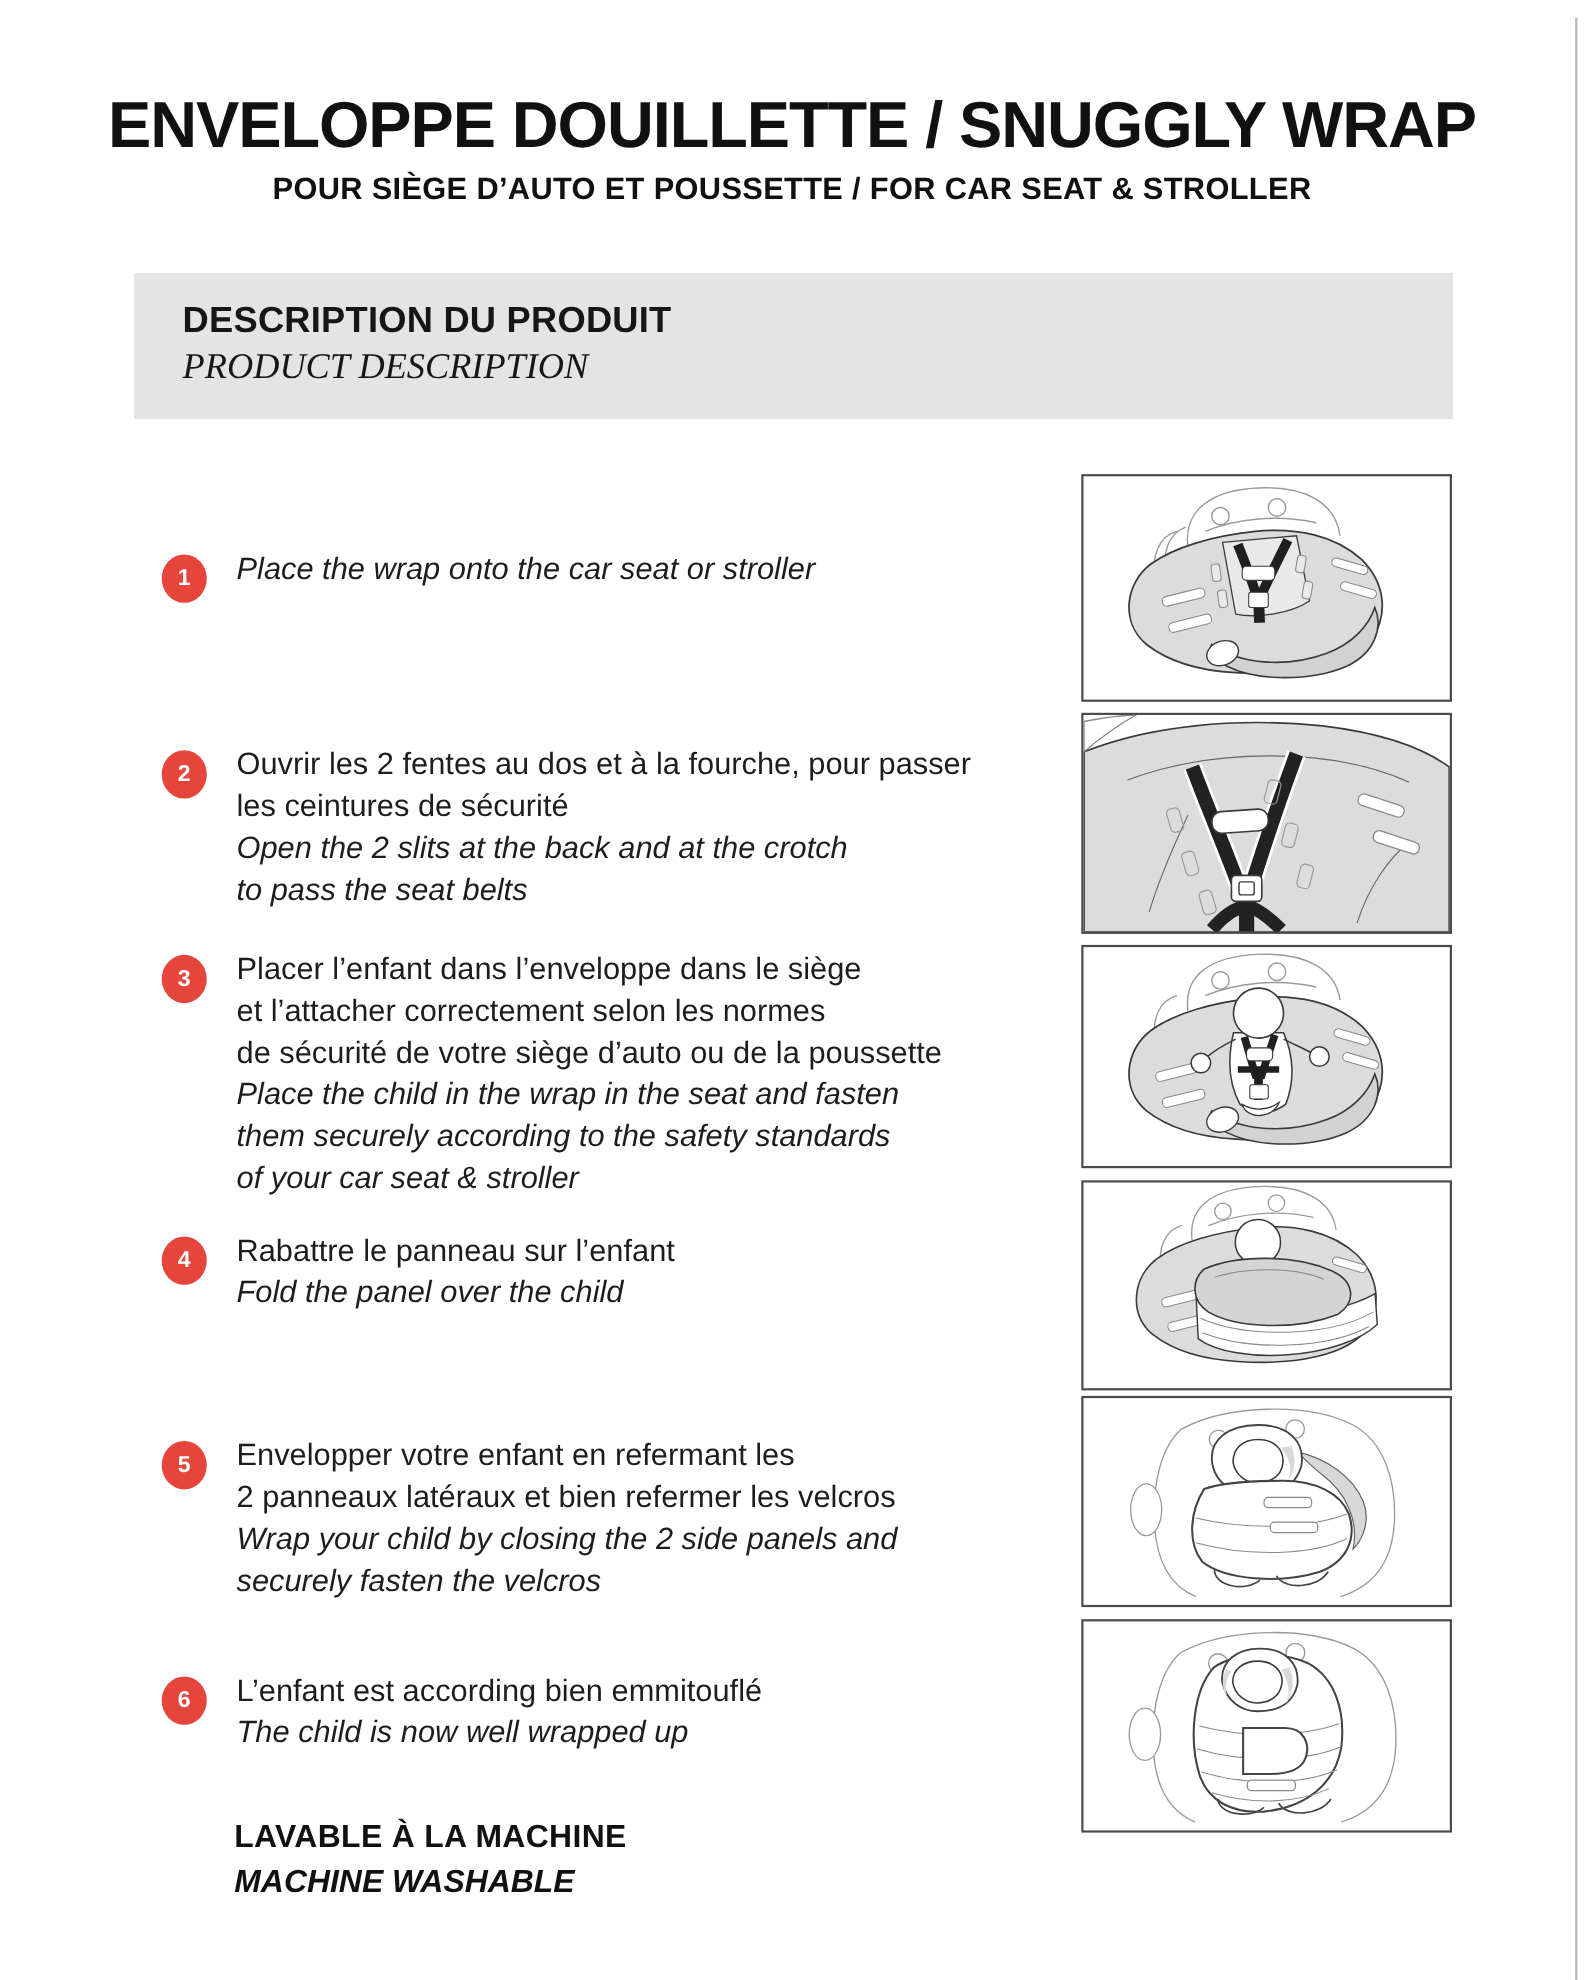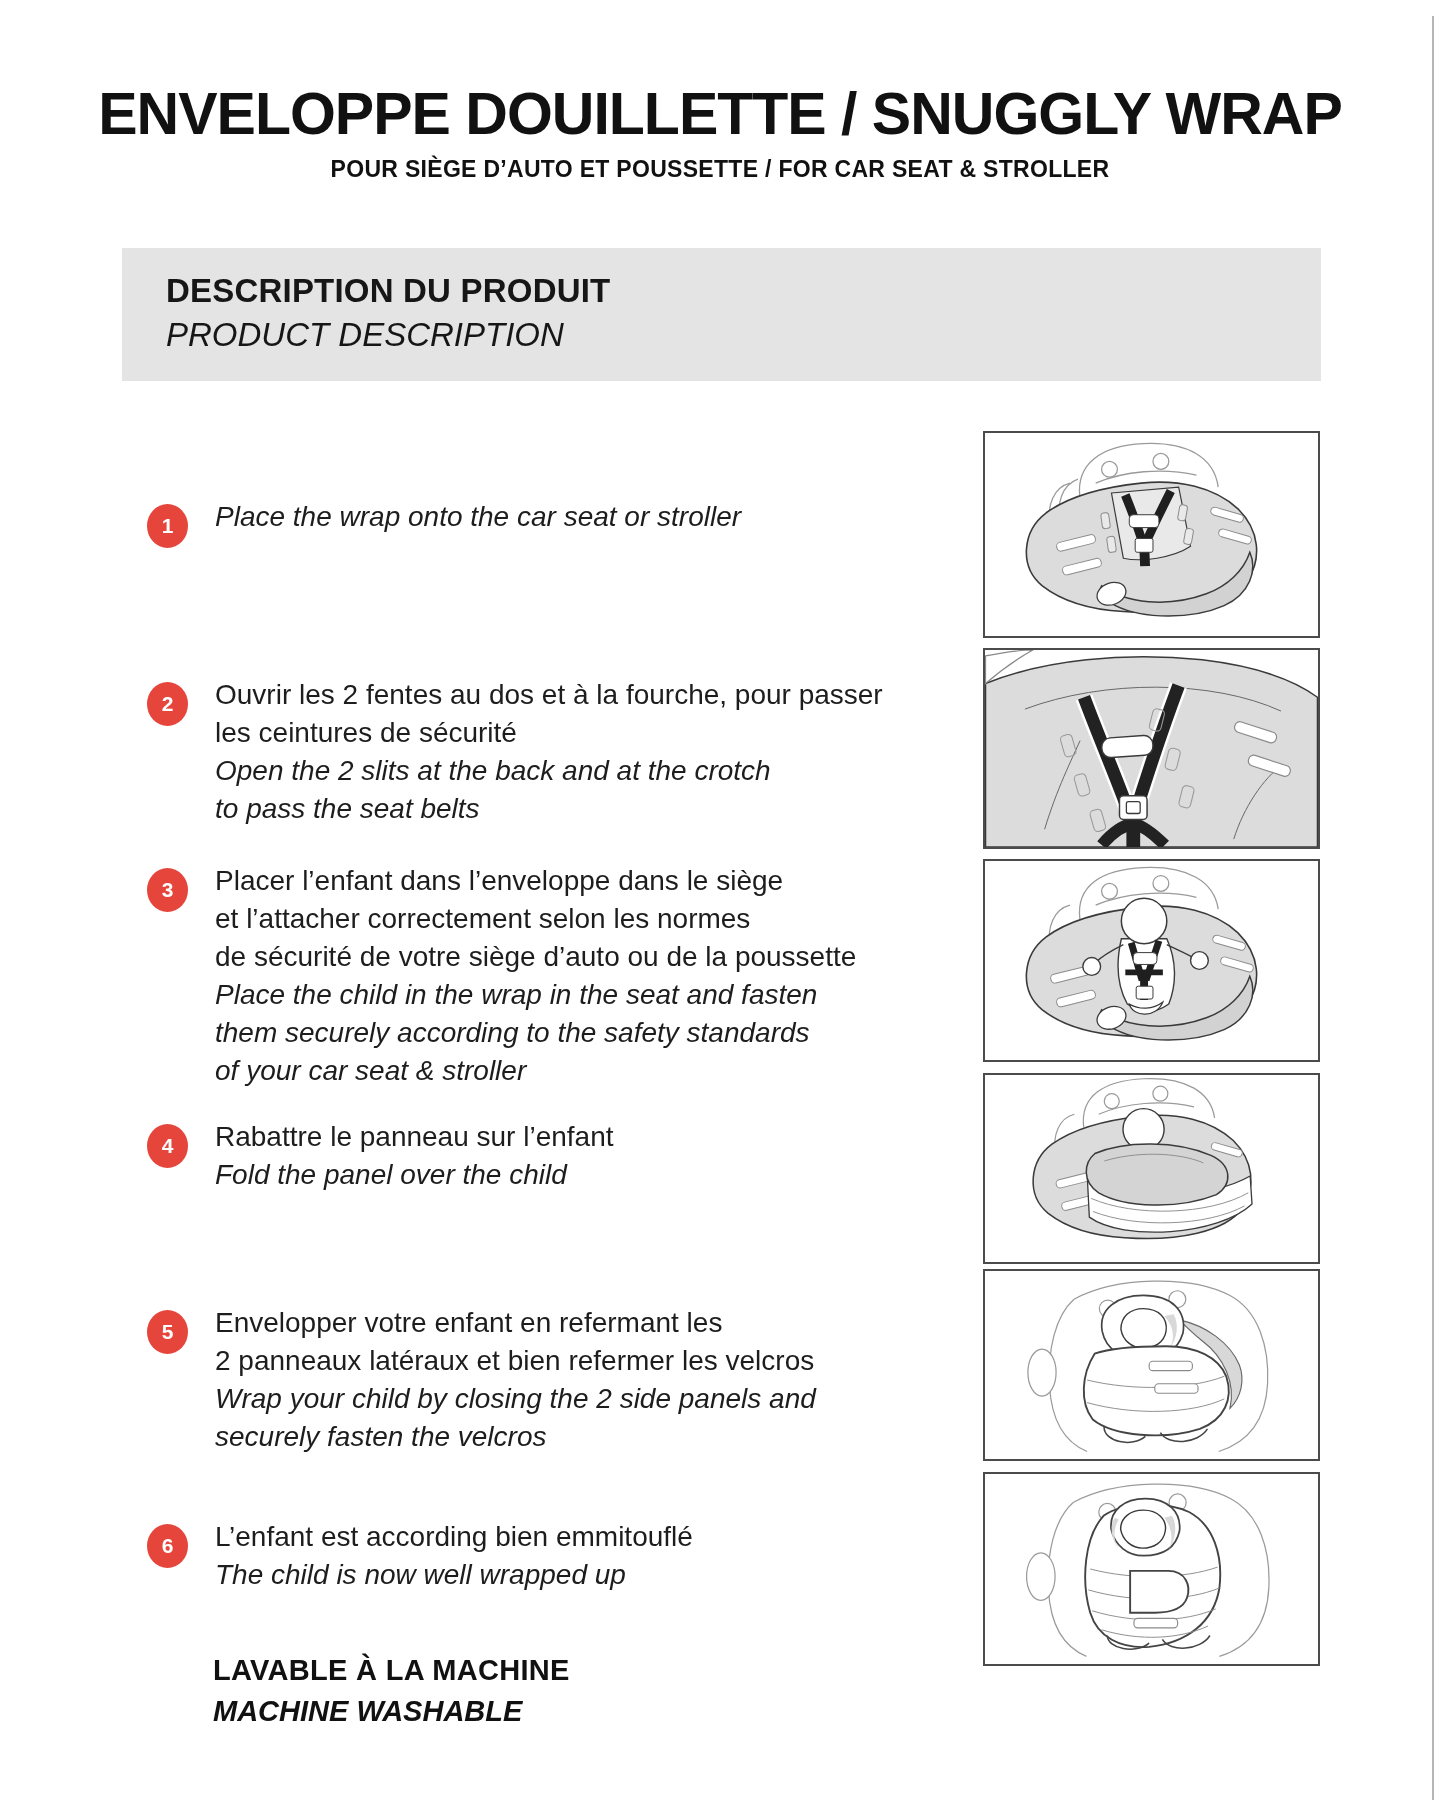--- a/index.html
+++ b/index.html
@@ -9,29 +9,29 @@
   }
   .page-edge { position:absolute; top:0; left:1432px; width:2px; height:1800px; background:#b5b5b5; }
 
   .doc-title {
     position:absolute; top:64px; left:0; width:1440px; text-align:center;
     font-size:59px; font-weight:800; letter-spacing:-1px; color:#111;
     white-space:nowrap;
   }
   .doc-subtitle {
     position:absolute; top:140px; left:0; width:1440px; text-align:center;
-    font-size:23px; font-weight:700; letter-spacing:0.3px; color:#111;
+    font-size:28px; font-weight:700; letter-spacing:0.3px; color:#111;
   }
 
   .banner {
     position:absolute; left:122px; top:232px; width:1199px; height:133px;
     background:var(--banner,#E4E4E4); box-sizing:border-box; padding:24px 0 3px 44px;
   }
   .banner .fr { font-size:33px; font-weight:800; letter-spacing:0.2px; color:#161616; }
-  .banner .en { font-size:33px; font-style:italic; font-weight:500; margin-top:6px; color:#161616; }
+  .banner .en { font-size:33px; font-style:italic; font-weight:500; margin-top:6px; color:#161616;font-family:Liberation Serif, serif; }
 
   .step { position:absolute; left:147px; width:820px; }
   .step-badge {
     position:absolute; left:0; top:6px; width:41px; height:44px; border-radius:50%;
     background:var(--accent,#E6453C); color:#fff; font-size:21px; font-weight:700;
     display:flex; align-items:center; justify-content:center;
   }
   .step-text { margin-left:68px; font-size:28px; line-height:38px; }
   .step-fr { white-space:pre-line; font-weight:400; color:#1d1d1d; }
   .step-en { white-space:pre-line; font-style:italic; color:#1d1d1d; }

